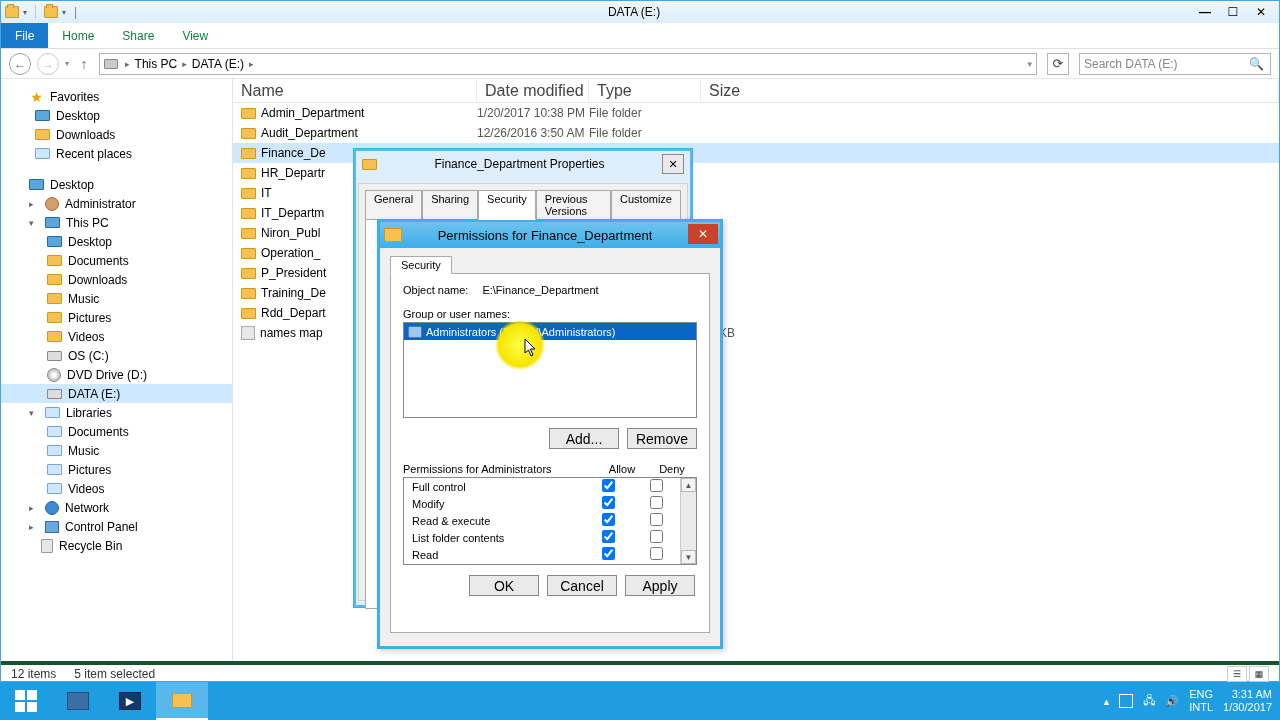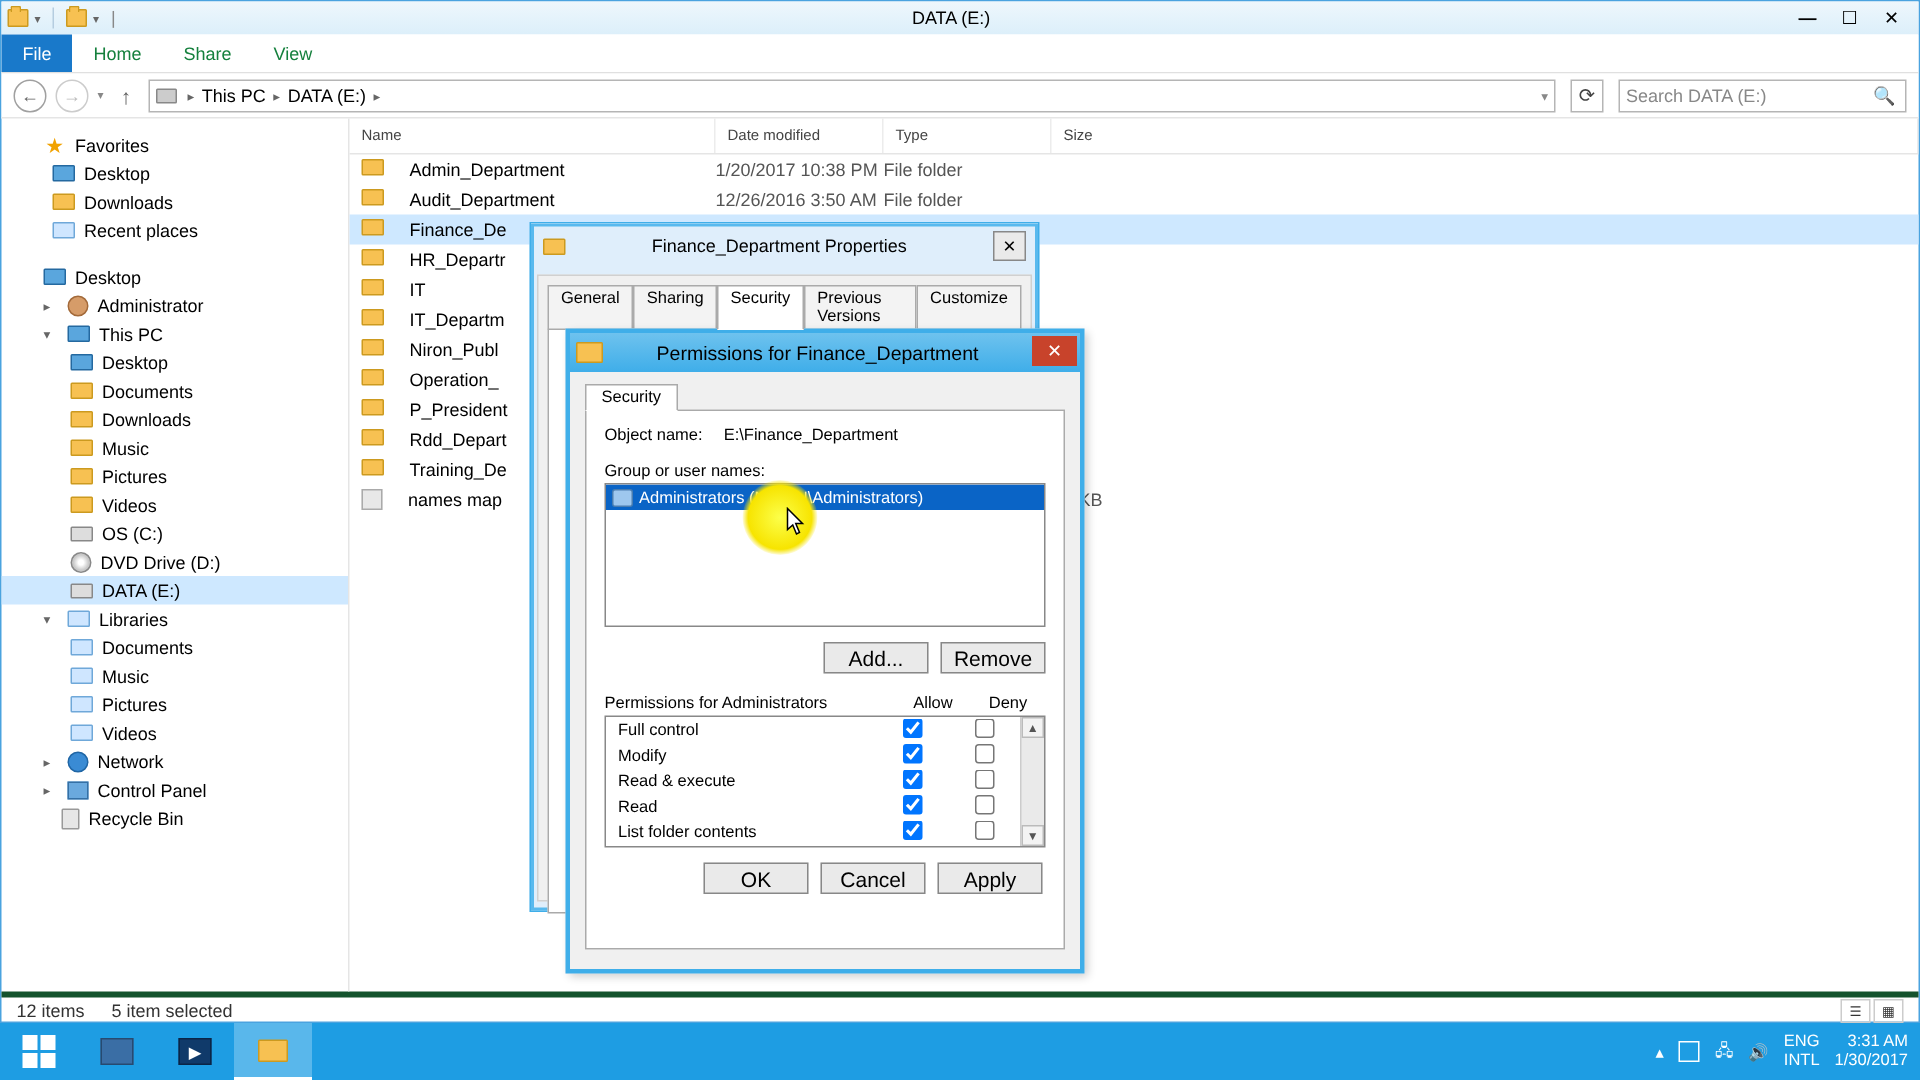--- a/index.html
+++ b/index.html
@@ -36,27 +36,27 @@
   .ico{width:15px;height:14px;display:inline-flex;align-items:center;justify-content:center;flex-shrink:0}
   .ico.star{color:#f1a200;font-size:14px}
   .ico.fold{width:15px;height:11px;background:#f7c152;border:1px solid #cc9a1f;border-radius:1px;position:relative}
   .ico.mon{width:15px;height:11px;background:#5aa6dd;border:1px solid #2469a0;border-radius:1px}
   .ico.drv{width:15px;height:10px;background:#ddd;border:1px solid #888;border-radius:1px}
   .ico.dvd{width:14px;height:14px;border-radius:50%;background:radial-gradient(#fff 20%,#c9c9c9 60%);border:1px solid #888}
   .ico.net{width:14px;height:14px;border-radius:50%;background:#3a8bd4;border:1px solid #2066a5}
   .ico.panel{width:14px;height:12px;background:#6aa9de;border:1px solid #3570a5}
   .ico.bin{width:12px;height:14px;background:#e6e6e6;border:1px solid #999;border-radius:1px}
   .content{flex:1;display:flex;flex-direction:column}
-  .col-headers{display:flex;height:24px;border-bottom:1px solid #e5e5e5;align-items:center;font-size:10px;color:#444}
+  .col-headers{display:flex;height:24px;border-bottom:1px solid #e5e5e5;align-items:center;font-size:16px;color:#444}
   .ch{padding-left:8px;border-right:1px solid #ececec;height:100%;display:flex;align-items:center}
   .ch.name{width:244px}.ch.date{width:112px}.ch.type{width:112px}.ch.size{flex:1}
   .file-rows{flex:1;position:relative}
   .file-row{display:flex;align-items:center;height:20px;font-size:12px;padding-left:8px}
   .file-row.sel{background:#cee8ff}
-  .file-row .c-name{width:236px;display:flex;gap:17px}
+  .file-row .c-name{width:236px;display:flex;align-items:center;gap:5px}
   .file-row .c-date{width:112px;color:#555}
   .file-row .c-type{width:112px;color:#555}
   .file-row .c-size{flex:1;color:#555;padding-left:8px}
   .status-bar{height:22px;border-top:4px solid #14532d;display:flex;align-items:center;padding:0 10px;gap:18px;font-size:12px;color:#333}
   .status-bar .sbar-right{margin-left:auto;display:flex;gap:2px}
   .sbar-btn{width:20px;height:16px;border:1px solid #ccc;display:flex;align-items:center;justify-content:center;font-size:9px}
   
   .props-dialog{position:absolute;left:353px;top:148px;width:340px;height:460px;background:#dfeefb;border:1px solid #3faee9;box-shadow:0 0 0 2px #58b9ee inset}
   .props-title{height:30px;display:flex;align-items:center;padding:0 8px;gap:8px;font-size:12px}
   .props-title .lbl{flex:1;text-align:center}
@@ -355,30 +355,30 @@
               <span class="ico fold"></span>
               <span>P_President</span>
             </div>
             <div class="c-date"></div>
             <div class="c-type"></div>
             <div class="c-size"></div>
           </div>
           <div class="file-row">
             <div class="c-name">
               <span class="ico fold"></span>
+              <span>Training_De</span>
+            </div>
+            <div class="c-date"></div>
+            <div class="c-type"></div>
+            <div class="c-size"></div>
+          </div>
+          <div class="file-row">
+            <div class="c-name">
+              <span class="ico fold"></span>
               <span>Rdd_Depart</span>
-            </div>
-            <div class="c-date"></div>
-            <div class="c-type"></div>
-            <div class="c-size"></div>
-          </div>
-          <div class="file-row">
-            <div class="c-name">
-              <span class="ico fold"></span>
-              <span>Training_De</span>
             </div>
             <div class="c-date"></div>
             <div class="c-type"></div>
             <div class="c-size"></div>
           </div>
           <div class="file-row">
             <div class="c-name">
               <span class="ico " style="width:14px;height:14px;background:#e8e8e8;border:1px solid #aaa"></span>
               <span>names map</span>
             </div>
@@ -460,26 +460,26 @@
               <span class="pn">Modify</span>
               <span class="pc"><input type="checkbox" checked="" style=""></span>
               <span class="pc"><input type="checkbox" style=""></span>
             </div>
             <div class="perm-row">
               <span class="pn">Read &amp; execute</span>
               <span class="pc"><input type="checkbox" checked="" style=""></span>
               <span class="pc"><input type="checkbox" style=""></span>
             </div>
             <div class="perm-row">
-              <span class="pn">Read</span>
+              <span class="pn">List folder contents</span>
               <span class="pc"><input type="checkbox" checked="" style=""></span>
               <span class="pc"><input type="checkbox" style=""></span>
             </div>
             <div class="perm-row">
-              <span class="pn">List folder contents</span>
+              <span class="pn">Read</span>
               <span class="pc"><input type="checkbox" checked="" style=""></span>
               <span class="pc"><input type="checkbox" style=""></span>
             </div>
           </div>
         <div class="perm-scroll">
           <div class="arr">▲</div>
           <div class="arr">▼</div>
         </div>
       </div>
       <div class="dlg-btns">

